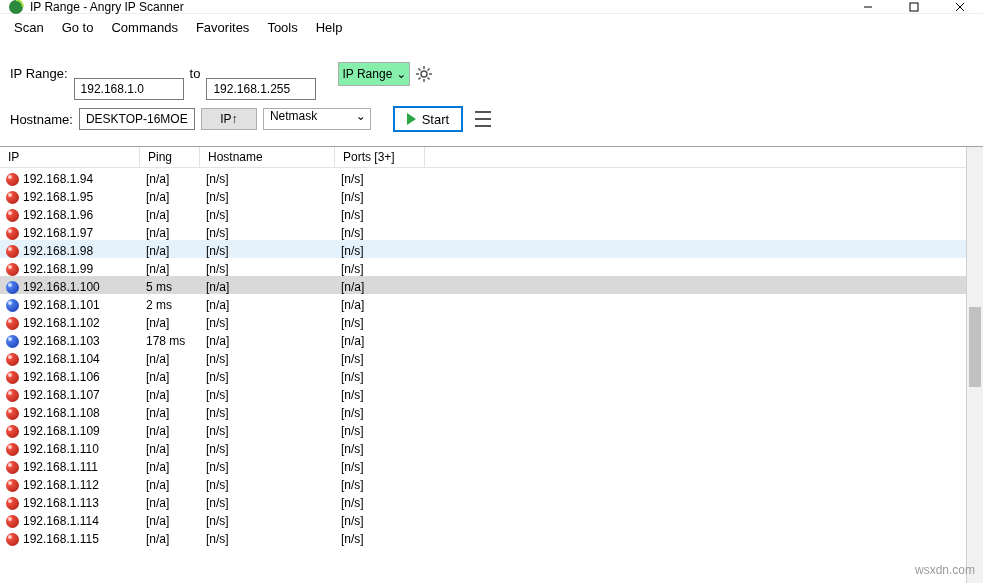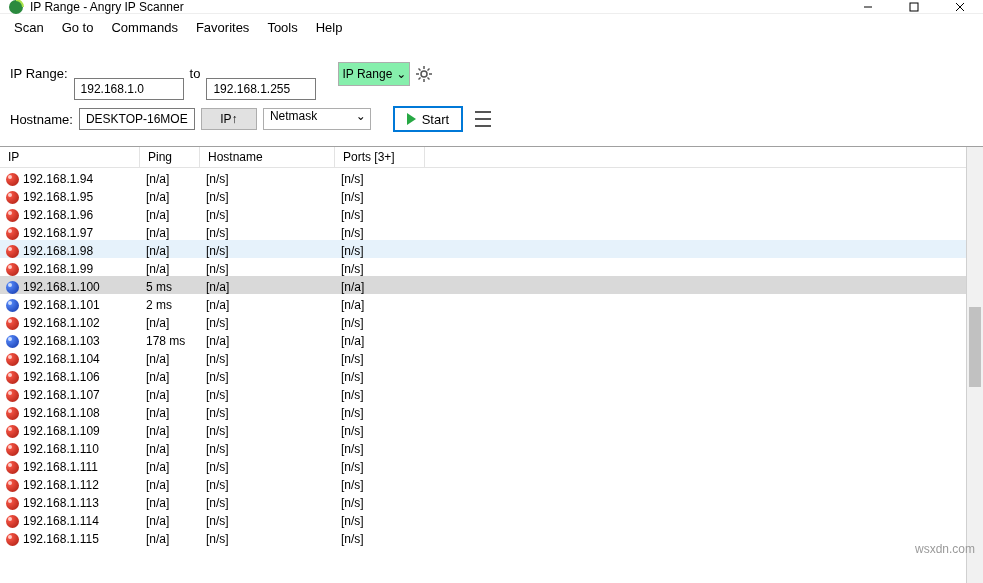--- a/index.html
+++ b/index.html
@@ -43,21 +43,21 @@
 .orb.blue { background: radial-gradient(circle at 30% 30%, #5a8fff, #1034a8); }
 .orb.green { background: radial-gradient(circle at 30% 30%, #5aff7a, #0fa82b); }
 .vscroll { width: 17px; background: #f1f1f1; border-left: 1px solid #d0d0d0; position: relative; }
 .vscroll .thumb { position: absolute; left: 2px; right: 2px; top: 160px; height: 80px; background: #c1c1c1; border-radius: 0; }
 .statusbar { display: flex; border-top: 1px solid #a0a0a0; height: 20px; align-items: stretch; font-size: 12px; }
 .statusbar .cell { padding: 2px 6px; border-right: 1px solid #a0a0a0; display: flex; align-items: center; }
 .status-left { width: 337px; }
 .status-disp { width: 110px; }
 .status-threads { width: 110px; }
 .status-rest { flex: 1; border-right: none; }
-.watermark { position: absolute; right: 8px; bottom: 27px; font-size: 12px; color: #9a9a9a; }
+.watermark { position: absolute; right: 8px; bottom: 6px; font-size: 12px; color: #9a9a9a; }
 </style>
 </head>
 <body>
 
 <div class="titlebar">
   <span class="appicon">
     <svg width="16" height="16" viewBox="0 0 16 16">
         <circle cx="8" cy="8" r="7" fill="#2b8a3e"></circle>
         <path d="M8 1 A7 7 0 0 1 15 8" fill="none" stroke="#a9e34b" stroke-width="2"></path>
       </svg>

